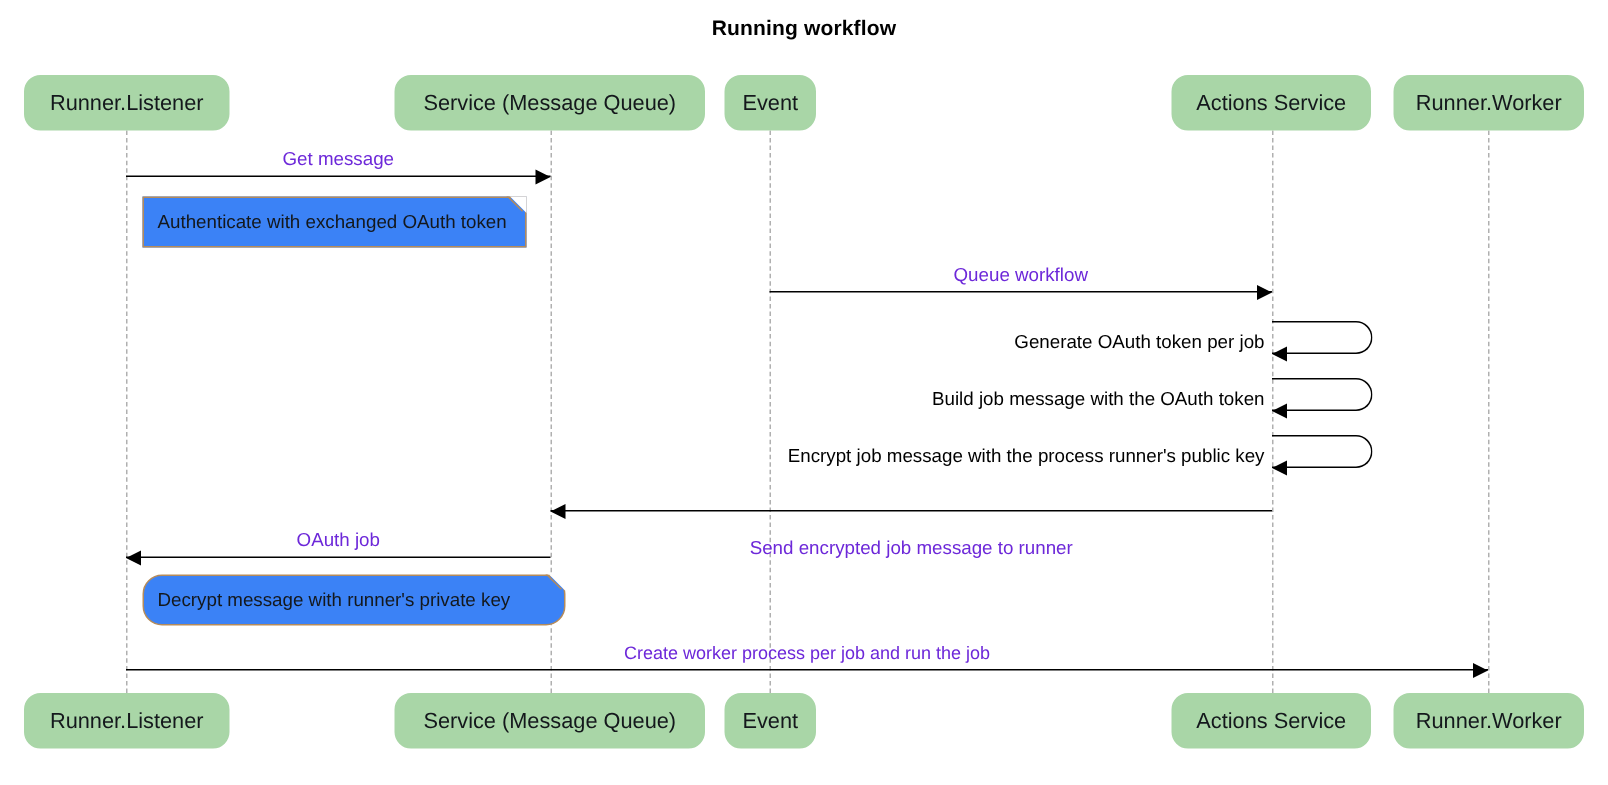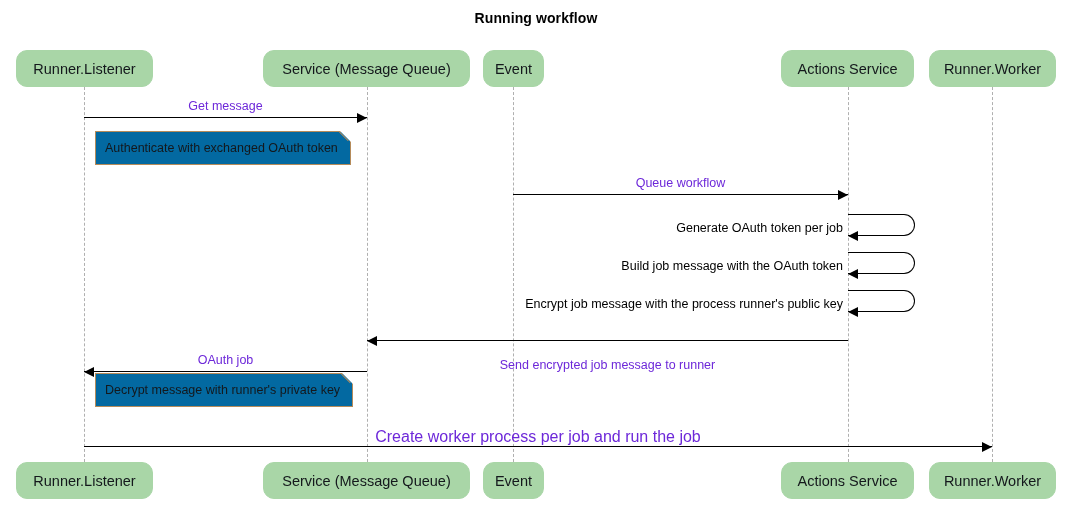--- a/index.html
+++ b/index.html
@@ -79,21 +79,21 @@
     border-right: 10px solid #000000;
   }
   .msg-label {
     position: absolute;
     font-size: 12.5px;
     color: #6d28d9;
     white-space: nowrap;
     text-align: center;
   }
   .msg-label.small {
-    font-size: 16px;
+    font-size: 12px;
   }
 
   
   .selfloop {
     position: absolute;
     box-sizing: border-box;
     border: 1.4px solid #000000;
     border-left: none;
     border-top-right-radius: 11px;
     border-bottom-right-radius: 11px;
@@ -106,21 +106,21 @@
     color: #000000;
     white-space: nowrap;
     text-align: right;
     margin-top: 15px;
   }
 
   
   .note {
     position: absolute;
     box-sizing: border-box;
-    background: #0369a1;
+    background: #3b82f6;
     border: 1px solid #b58b5a;
     font-size: 12.5px;
     color: #14181c;
     white-space: nowrap;
     display: flex;
     align-items: center;
     padding: 0 9px;
     height: 34px;
   }
   .note-fold {
@@ -244,20 +244,20 @@
         <div class="arrowhead left" style="left: 848px; top: 306.7px;"></div>
         <div class="selfloop-label" style="left: 0px; width: 843px; top: 282px;">Encrypt job message with the process runner's public key</div>
       </div>
     </div>
   <div id="notes">
       <div class="note" style="left: 95px; top: 131px; width: 256px;">
         <span>Authenticate with exchanged OAuth token</span>
         <div class="note-fold"></div>
         <div class="note-fold-edge"></div>
       </div>
-      <div class="note" style="left: 95px; top: 373px; width: 258px;">
+      <div class="note" style="left: 95px; top: 383px; width: 282px; border-radius: 13px;">
         <span>Decrypt message with runner's private key</span>
         <div class="note-fold"></div>
         <div class="note-fold-edge"></div>
       </div>
     </div>
 
 </div>
 
 </body></html>

